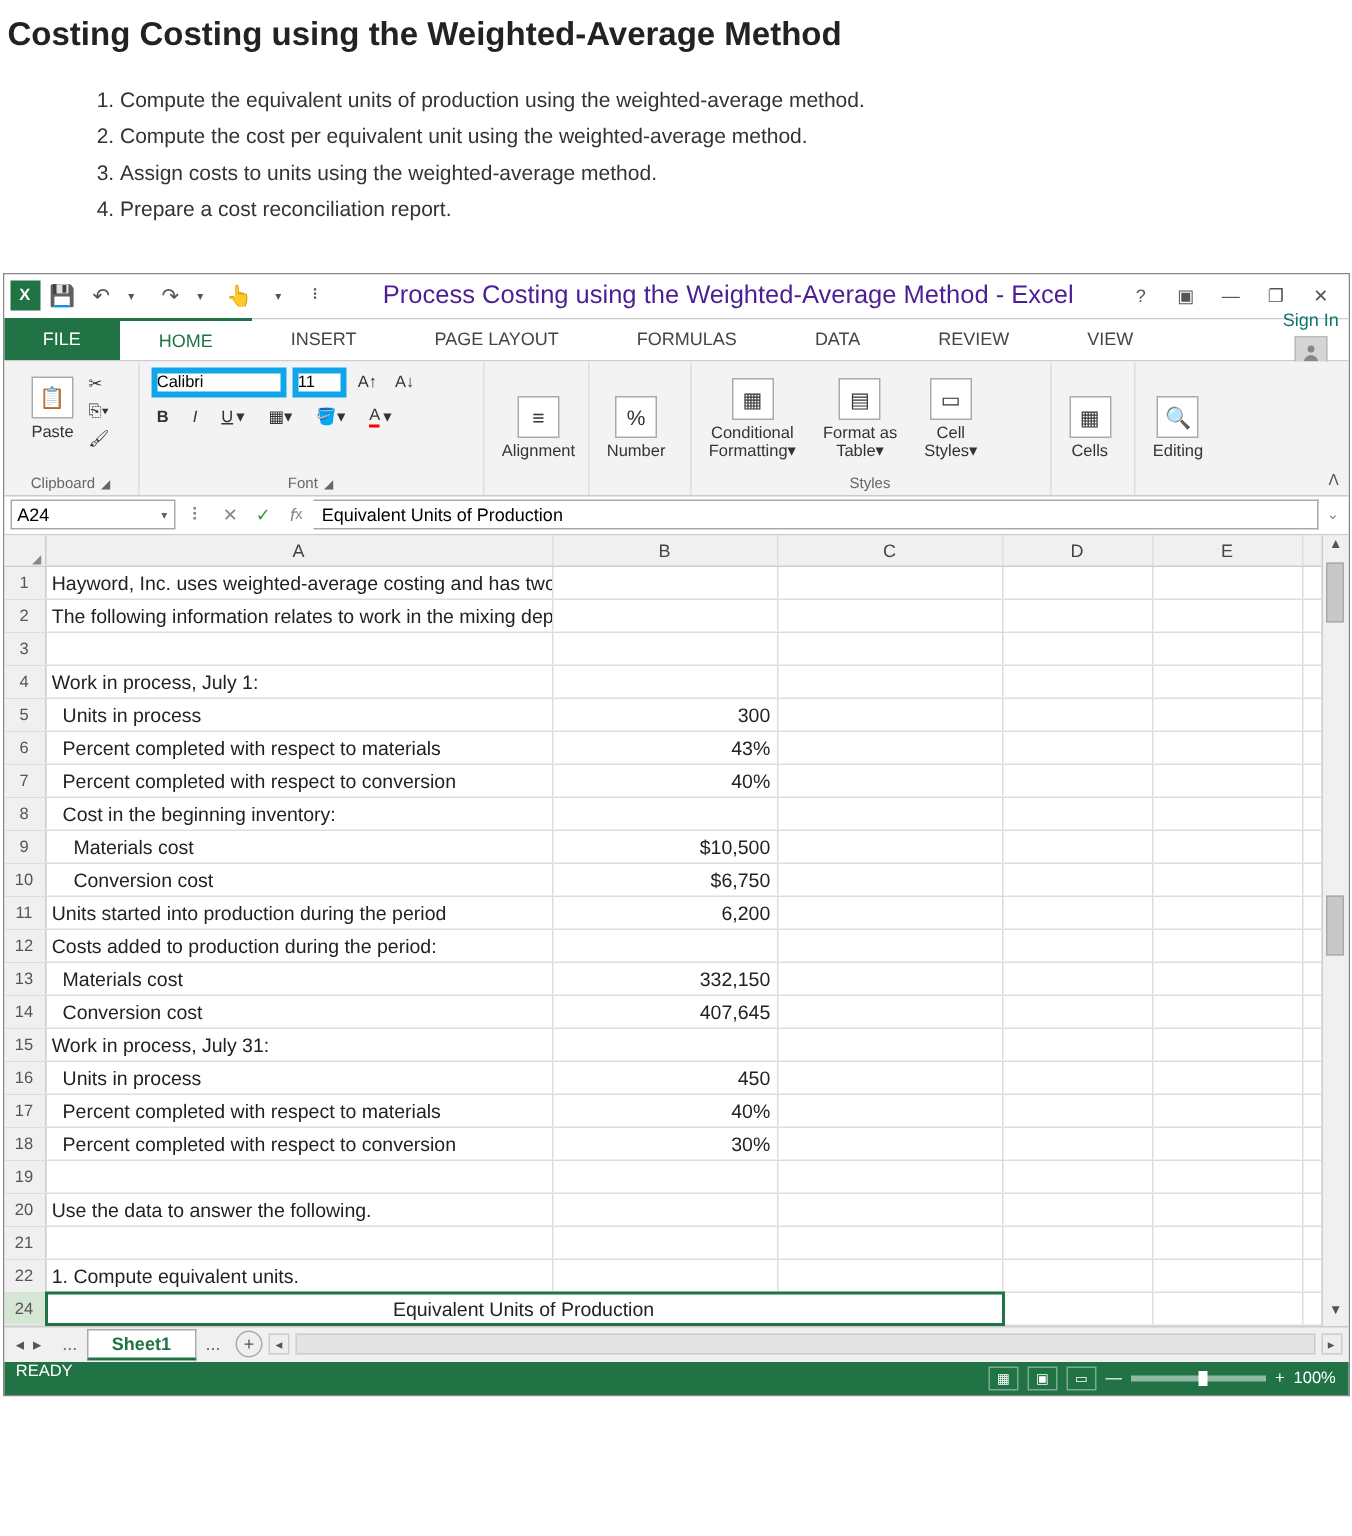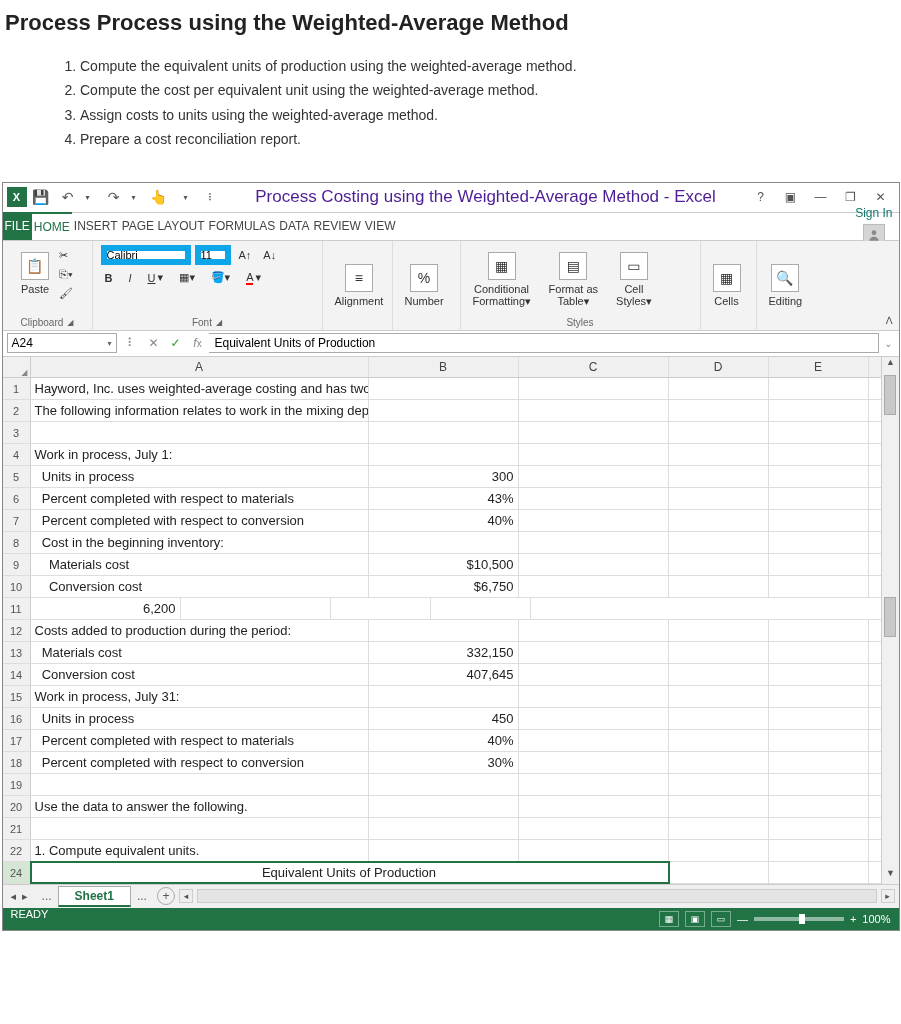--- a/index.html
+++ b/index.html
@@ -15,33 +15,33 @@
 .titlebar { background: #fff; height: 30px; display: flex; align-items: center; border-bottom: 1px solid #ccc; }
 .titlebar-left { display: flex; align-items: center; gap: 4px; padding-left: 4px; }
 .excel-logo { width: 20px; height: 20px; background: #217346; color: #fff; font-size: 11px; font-weight: bold; display: flex; align-items: center; justify-content: center; }
 .qat-btn { width: 22px; height: 22px; display: flex; align-items: center; justify-content: center; color: #555; font-size: 14px; cursor: pointer; }
 .titlebar-center { flex: 1; text-align: center; font-size: 17px; color: #4c1d95; }
 .titlebar-right { display: flex; align-items: center; gap: 6px; padding-right: 6px; }
 .win-btn { width: 24px; height: 20px; display: flex; align-items: center; justify-content: center; color: #555; font-size: 12px; cursor: pointer; }
 
 
 .ribbon-tabs { display: flex; align-items: center; background: #fff; height: 28px; border-bottom: 1px solid #ccc; }
-.rtab { padding: 0 2px; font-size: 12px; color: #444; height: 28px; display: flex; align-items: center; cursor: pointer; }
+.rtab { padding: 0 26px; font-size: 12px; color: #444; height: 28px; display: flex; align-items: center; cursor: pointer; }
 .rtab.file { background: #217346; color: #fff; font-weight: normal; }
 .rtab.active { border-top: 2px solid #217346; color: #217346; }
 .ribbon-right { margin-left: auto; padding-right: 6px; font-size: 12px; color: #0f766e; display:flex; align-items:center; gap:4px;flex-direction:column;}
 .avatar-box { width:22px; height:22px; background:#d5d5d5; display:flex; align-items:center; justify-content:center; border:1px solid #bbb;}
 
 
 .ribbon-body { background: #f3f3f3; height: 90px; display: flex; border-bottom: 1px solid #ccc; position:relative; }
 .ribbon-group { border-right: 1px solid #ddd; padding: 4px 8px 2px 8px; display: flex; flex-direction: column; justify-content: space-between; }
 .group-content { flex: 1; display: flex; align-items: center; gap: 6px; }
 .group-label { text-align: center; font-size: 10px; color: #666; padding-top: 2px; display:flex; justify-content:center; align-items:center; gap:4px;}
 .small-btn { font-size: 11px; color: #333; padding: 2px 4px; cursor: pointer; display: flex; align-items: center; gap: 2px; }
-.font-select { border: 6px solid #0ea5e9; height: 20px; font-size: 11px; background:#fff; }
+.font-select { border: 4px solid #0ea5e9; height: 20px; font-size: 11px; background:#fff; }
 .fontname { width: 90px; }
 .fontsize { width: 36px; }
 .big-btn { display:flex; flex-direction:column; align-items:center; justify-content:center; font-size:11px; color:#333; cursor:pointer; padding:2px 4px; gap:3px;}
 .big-icn { width:28px; height:28px; border:1px solid #aaa; background:#fff; display:flex; align-items:center; justify-content:center; font-size:14px;}
 .collapse-caret { position:absolute; right:6px; bottom:4px; font-size:10px; color:#555; cursor:pointer;}
 
 
 .fbar { display: flex; align-items: center; height: 26px; border-bottom: 1px solid #ccc; background: #fff; }
 .namebox { width: 110px; border: 1px solid #aaa; height: 20px; margin: 13px 4px; font-size: 12px; padding: 0 4px; display:flex; align-items:center; justify-content:space-between; background:#fff;}
 .fb-btn { width: 22px; height: 22px; display: flex; align-items: center; justify-content: center; color: #888; font-size: 12px; cursor: pointer; }
@@ -84,21 +84,21 @@
 .statusbar { background: #217346; color: #fff; height: 22px; display: flex; font-size: 11px; padding: 0 8px; }
 .status-left { flex: 1; }
 .status-right { display: flex; align-items: center; gap: 6px; }
 .viewbtn { width:20px; height:16px; border:1px solid rgba(255,255,255,0.4); display:flex; align-items:center; justify-content:center; font-size:9px; cursor:pointer;}
 .zoom-slider { width: 90px; height: 4px; background: rgba(255,255,255,0.5); position: relative; }
 .zoom-slider .zthumb{position:absolute; top:-3px; left:45px; width:6px; height:10px; background:#fff;}
 </style>
 </head>
 <body>
 
-<h1 class="doc-title">Process Process using the Weighted-Average Method</h1>
+<h1 class="doc-title">Costing Costing using the Weighted-Average Method</h1>
 <ol class="doc-list">
   <li>Compute the equivalent units of production using the weighted-average method.</li>
   <li>Compute the cost per equivalent unit using the weighted-average method.</li>
   <li>Assign costs to units using the weighted-average method.</li>
   <li>Prepare a cost reconciliation report.</li>
 </ol>
 
 <div class="excel-window">
 
   <div class="titlebar">
@@ -347,20 +347,21 @@
           <div class="row">
             <div class="rownum">10</div>
             <div class="cell colA">&nbsp;&nbsp;&nbsp;&nbsp;Conversion&nbsp;cost</div>
             <div class="cell colB b">$6,750</div>
             <div class="cell colC c"></div>
             <div class="cell colD"></div>
             <div class="cell colE"></div>
           </div>
           <div class="row">
             <div class="rownum">11</div>
+            <div class="cell colA">Units&nbsp;started&nbsp;into&nbsp;production&nbsp;during&nbsp;the&nbsp;period</div>
             <div class="cell colB b">6,200</div>
             <div class="cell colC c"></div>
             <div class="cell colD"></div>
             <div class="cell colE"></div>
           </div>
           <div class="row">
             <div class="rownum">12</div>
             <div class="cell colA">Costs&nbsp;added&nbsp;to&nbsp;production&nbsp;during&nbsp;the&nbsp;period:</div>
             <div class="cell colB b"></div>
             <div class="cell colC c"></div>

